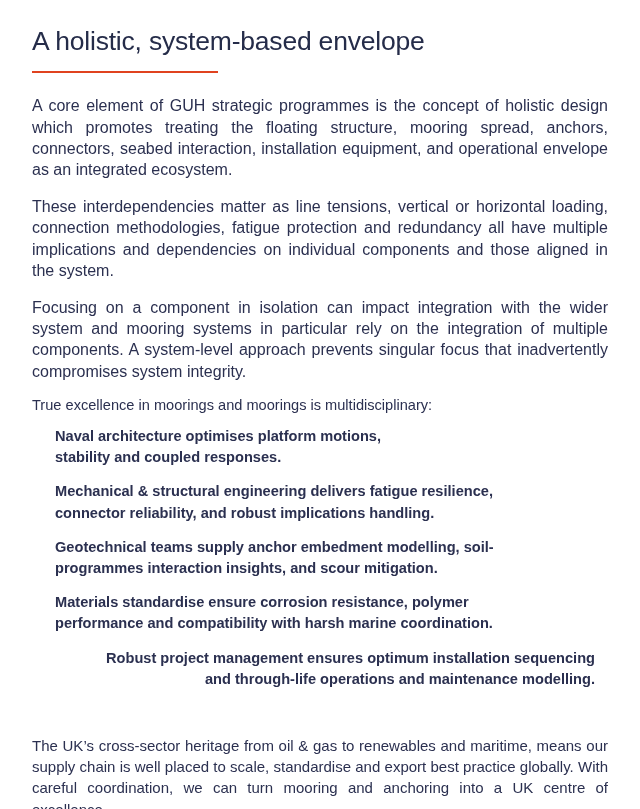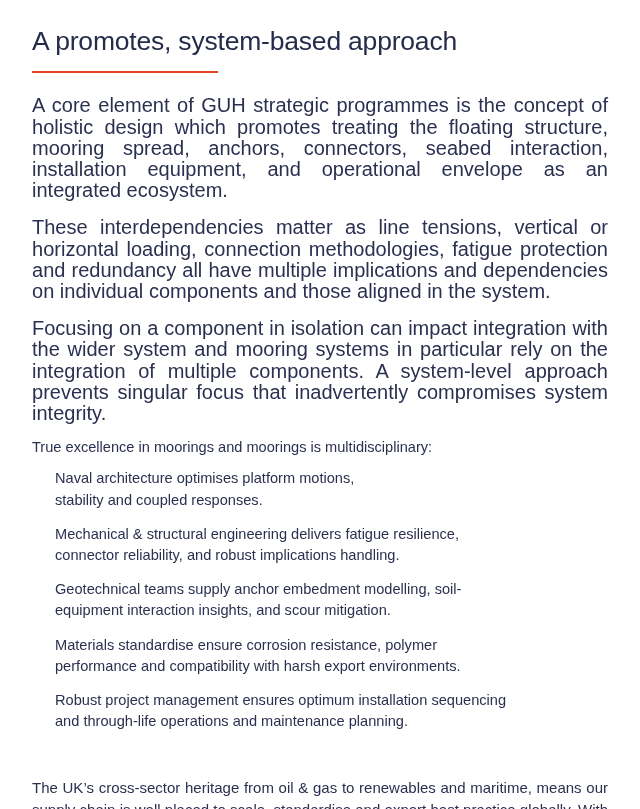--- a/index.html
+++ b/index.html
@@ -43,21 +43,21 @@
     border: 0;
     padding: 0;
   }
 
   .body-block {
     margin-top: 22px;
   }
 
   p.para {
     margin: 16px 0 14px 0;
-    font-size: 20px;
+    font-size: 16px;
     line-height: 21.2px;
     color: #2b3050;
     text-align: justify;
     text-justify: inter-word;
     letter-spacing: 0.01px;
   }
 
   p.para.last-of-group {
     margin-bottom: 13px;
   }
@@ -76,45 +76,47 @@
     padding: 0 0 0 23px;
   }
 
   ul.discipline-list li {
     margin: 0 0 13px 0;
     font-size: 14.6px;
     line-height: 21.2px;
     color: #2b3050;
     text-align: left;
     max-width: 540px;
+    font-weight: bold;
   }
 
   ul.discipline-list li:last-child {
     margin-bottom: 12px;
+    text-align: right;
   }
 
   .li-line {
     display: block;
   }
 
   p.closing {
     margin: 45px 0 0 0;
     font-size: 15px;
     line-height: 21.2px;
     color: #2b3050;
     text-align: justify;
     text-justify: inter-word;
   }
 </style>
 </head>
 <body>
 
 <div class="page">
 
-  <h1 class="title">A promotes, system-based approach</h1>
+  <h1 class="title">A holistic, system-based envelope</h1>
 
   <div class="accent-rule"></div>
 
   <div class="body-block">
 
     <p class="para">A core element of GUH strategic programmes is the concept of holistic design which promotes treating the floating structure, mooring spread, anchors, connectors, seabed interaction, installation equipment, and operational envelope as an integrated ecosystem.</p>
 
     <p class="para">These interdependencies matter as line tensions, vertical or horizontal loading, connection methodologies, fatigue protection and redundancy all have multiple implications and dependencies on individual components and those aligned in the system.</p>
 
     <p class="para last-of-group">Focusing on a component in isolation can impact integration with the wider system and mooring systems in particular rely on the integration of multiple components. A system-level approach prevents singular focus that inadvertently compromises system integrity.</p>
@@ -125,28 +127,28 @@
       <li>
         <span class="li-line">Naval architecture optimises platform motions,</span>
         <span class="li-line">stability and coupled responses.</span>
       </li>
       <li>
         <span class="li-line">Mechanical &amp; structural engineering delivers fatigue resilience,</span>
         <span class="li-line">connector reliability, and robust implications handling.</span>
       </li>
       <li>
         <span class="li-line">Geotechnical teams supply anchor embedment modelling, soil-</span>
-        <span class="li-line">equipment interaction insights, and scour mitigation.</span>
+        <span class="li-line">programmes interaction insights, and scour mitigation.</span>
       </li>
       <li>
         <span class="li-line">Materials standardise ensure corrosion resistance, polymer</span>
-        <span class="li-line">performance and compatibility with harsh export environments.</span>
+        <span class="li-line">performance and compatibility with harsh marine coordination.</span>
       </li>
       <li>
         <span class="li-line">Robust project management ensures optimum installation sequencing</span>
-        <span class="li-line">and through-life operations and maintenance planning.</span>
+        <span class="li-line">and through-life operations and maintenance modelling.</span>
       </li>
     </ul>
 
     <p class="closing">The UK’s cross-sector heritage from oil &amp; gas to renewables and maritime, means our supply chain is well placed to scale, standardise and export best practice globally. With careful coordination, we can turn mooring and anchoring into a UK centre of excellence.</p>
 
   </div>
 </div>
 
 </body></html>

